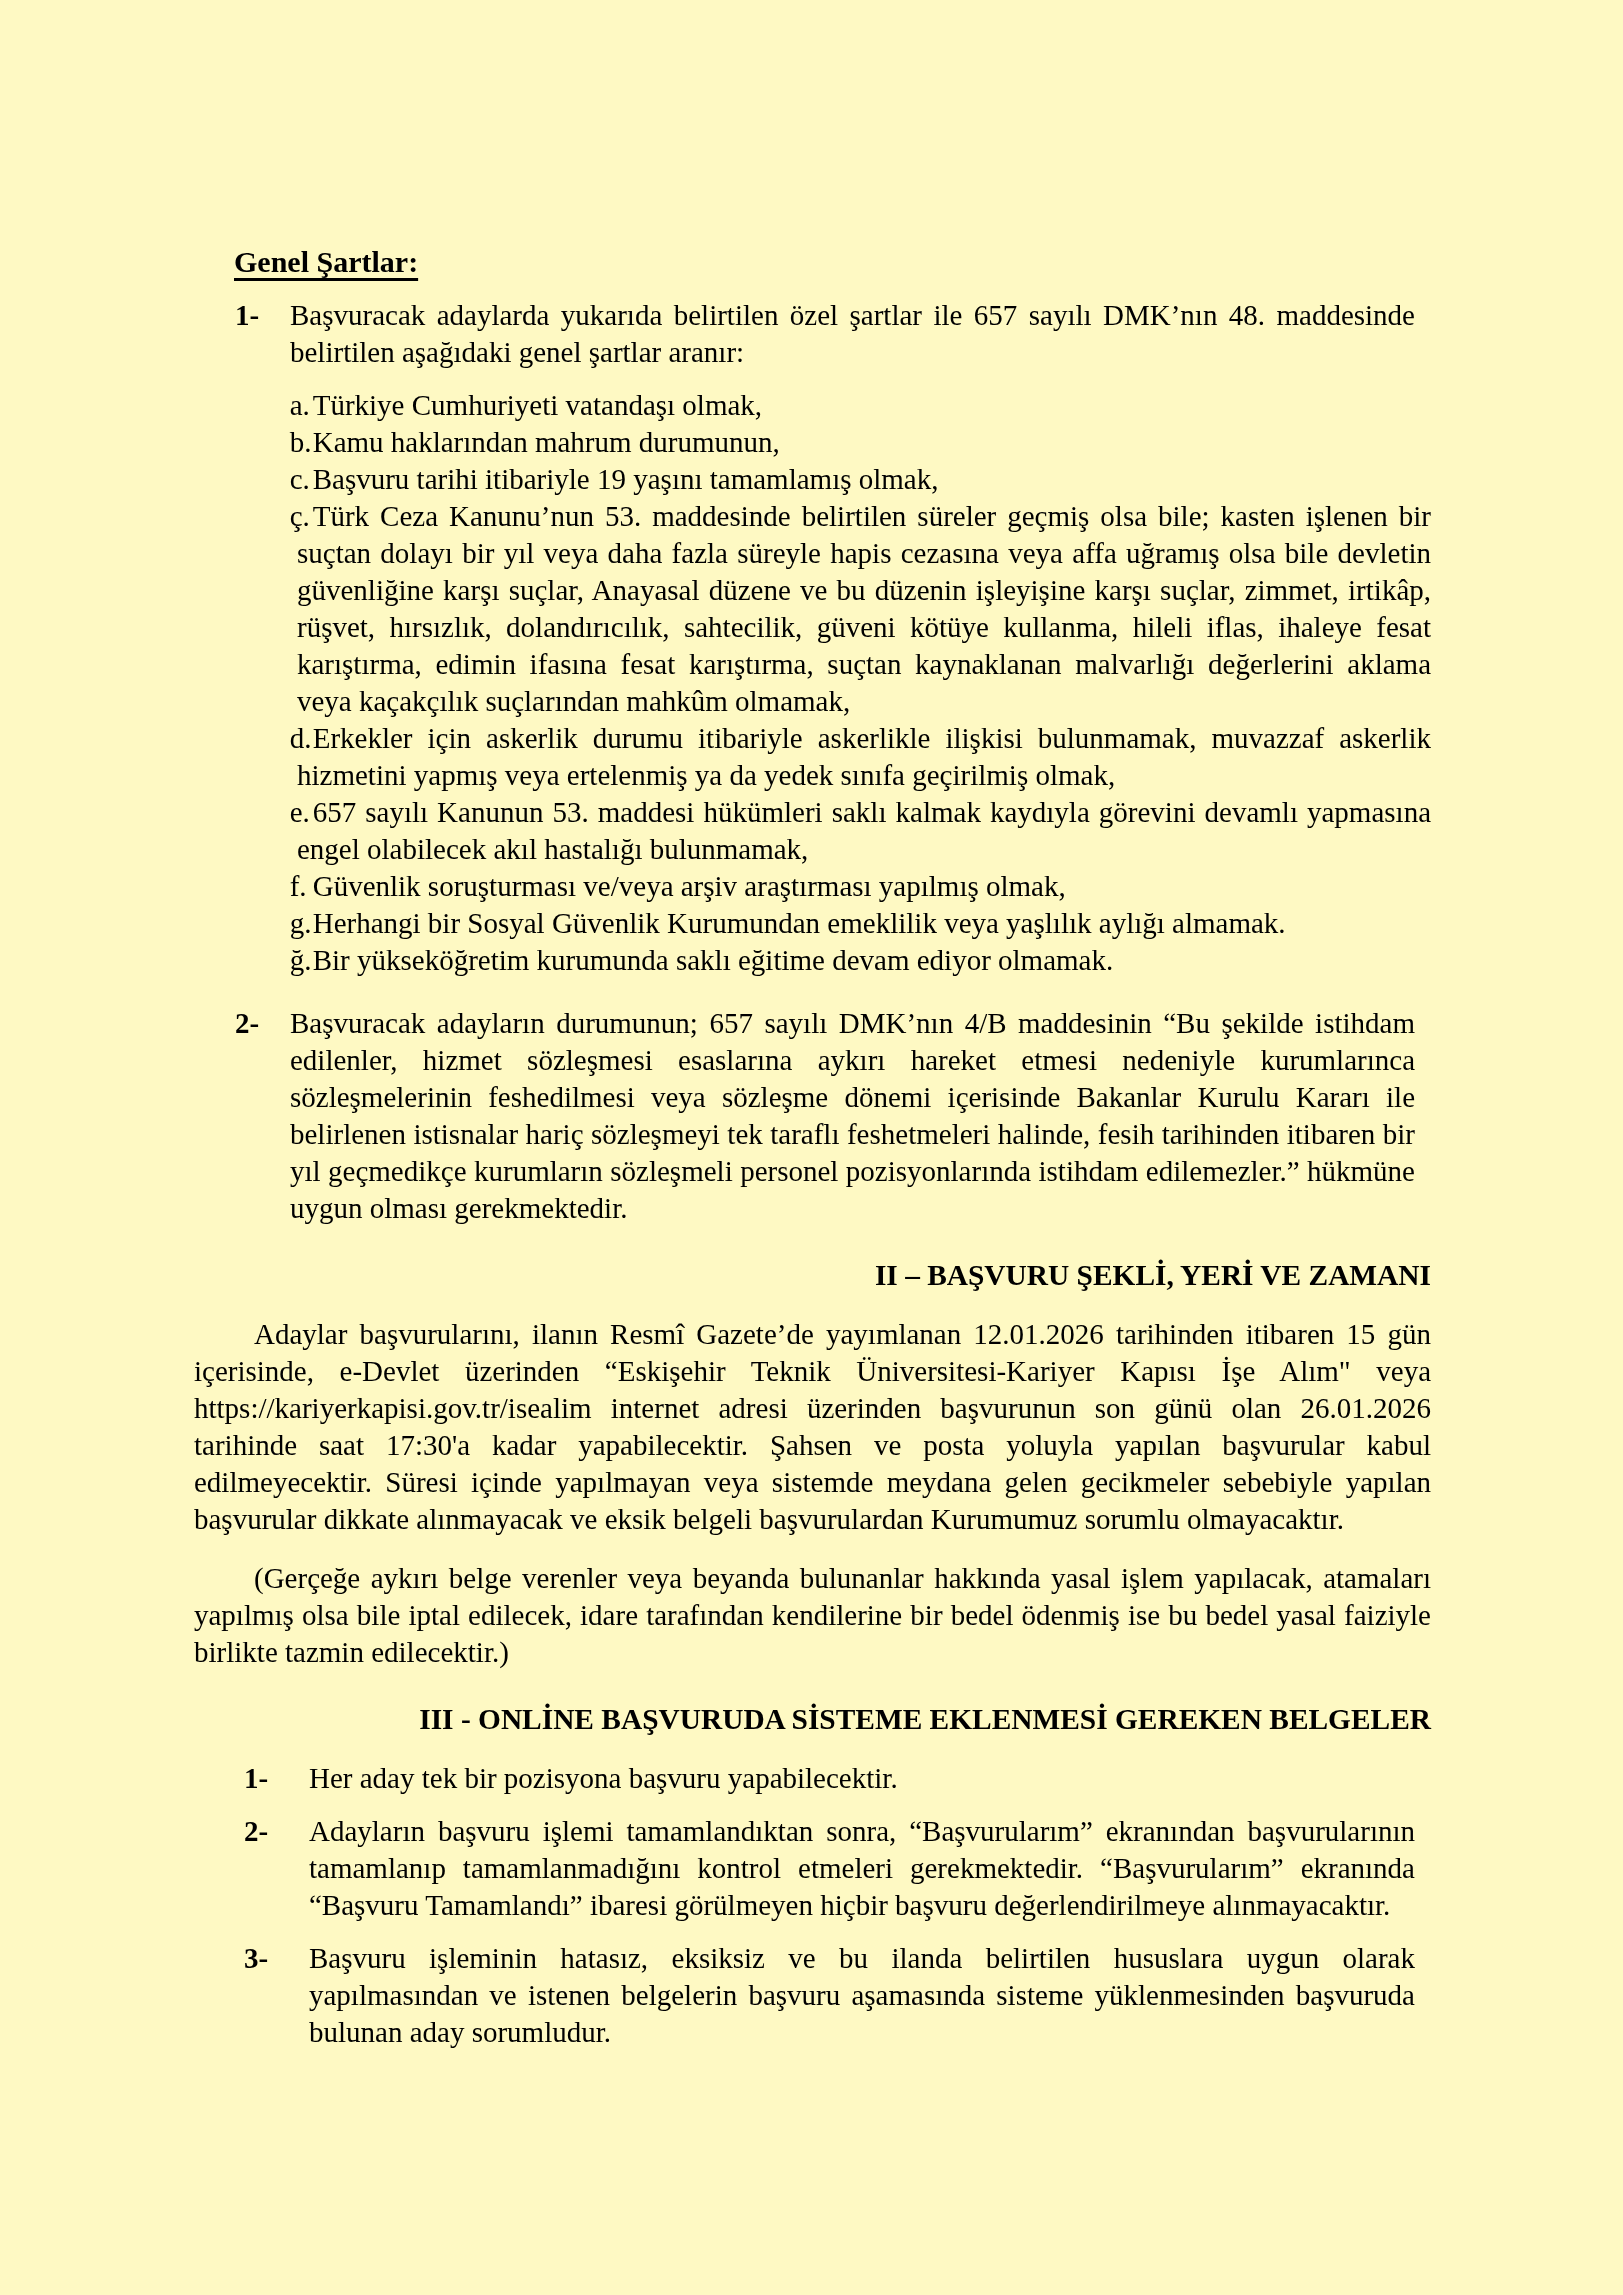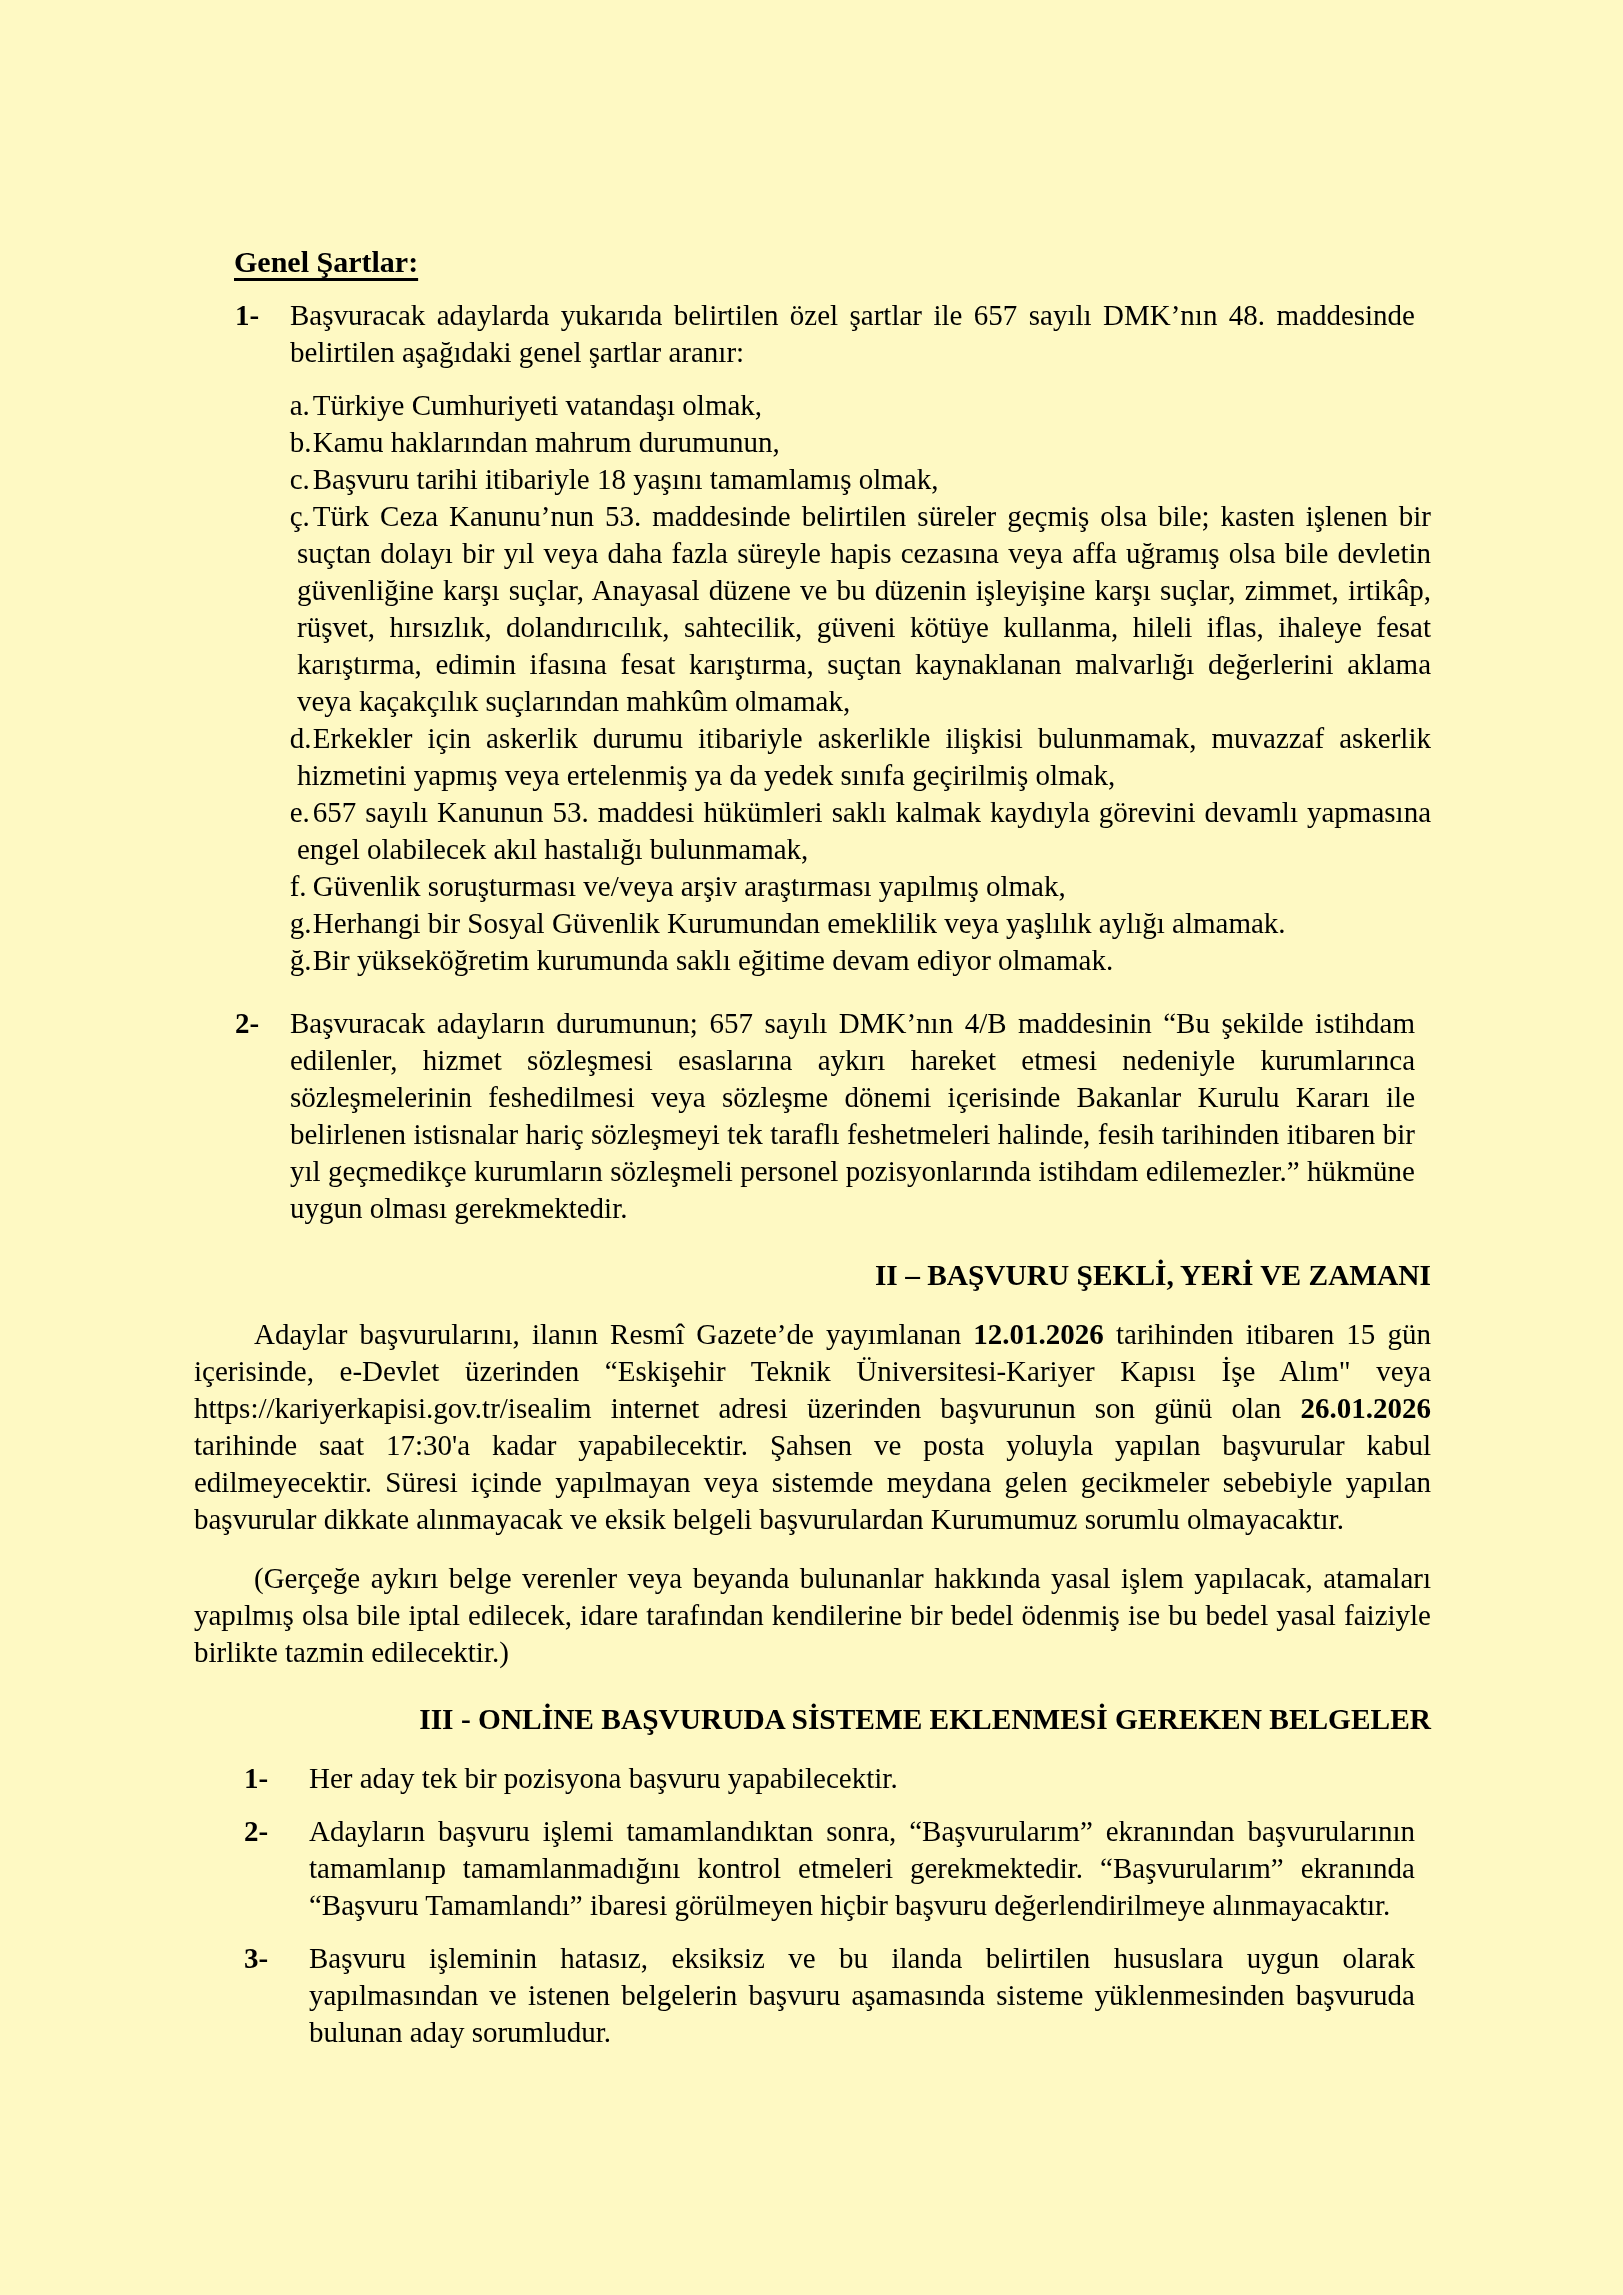--- a/index.html
+++ b/index.html
@@ -88,21 +88,21 @@
     padding-left: 99px;
     text-align: justify;
   }
   .l3-marker {
     position: absolute;
     left: 50px;
     top: 0;
     font-weight: bold;
   }
 
-  strong { font-weight: bold; }
+  strong { font-weight: normal; }
 </style>
 </head>
 <body>
 
 <div class="page">
   <div class="content">
 
     <h2 class="gs-heading"><span class="underlined">Genel Şartlar:</span></h2>
 
     <div class="l1-item">
@@ -112,21 +112,21 @@
       <div class="sub-item">
         <span class="sub-marker">a.</span>
         <span>Türkiye Cumhuriyeti vatandaşı olmak,</span>
       </div>
       <div class="sub-item">
         <span class="sub-marker">b.</span>
         <span>Kamu haklarından mahrum durumunun,</span>
       </div>
       <div class="sub-item">
         <span class="sub-marker">c.</span>
-        <span>Başvuru tarihi itibariyle 18 yaşını tamamlamış olmak,</span>
+        <span>Başvuru tarihi itibariyle 19 yaşını tamamlamış olmak,</span>
       </div>
       <div class="sub-item">
         <span class="sub-marker">ç.</span>
         <span>Türk Ceza Kanunu’nun 53. maddesinde belirtilen süreler geçmiş olsa bile; kasten işlenen bir suçtan dolayı bir yıl veya daha fazla süreyle hapis cezasına veya affa uğramış olsa bile devletin güvenliğine karşı suçlar, Anayasal düzene ve bu düzenin işleyişine karşı suçlar, zimmet, irtikâp, rüşvet, hırsızlık, dolandırıcılık, sahtecilik, güveni kötüye kullanma, hileli iflas, ihaleye fesat karıştırma, edimin ifasına fesat karıştırma, suçtan kaynaklanan malvarlığı değerlerini aklama veya kaçakçılık suçlarından mahkûm olmamak,</span>
       </div>
       <div class="sub-item">
         <span class="sub-marker">d.</span>
         <span>Erkekler için askerlik durumu itibariyle askerlikle ilişkisi bulunmamak, muvazzaf askerlik hizmetini yapmış veya ertelenmiş ya da yedek sınıfa geçirilmiş olmak,</span>
       </div>
       <div class="sub-item">

